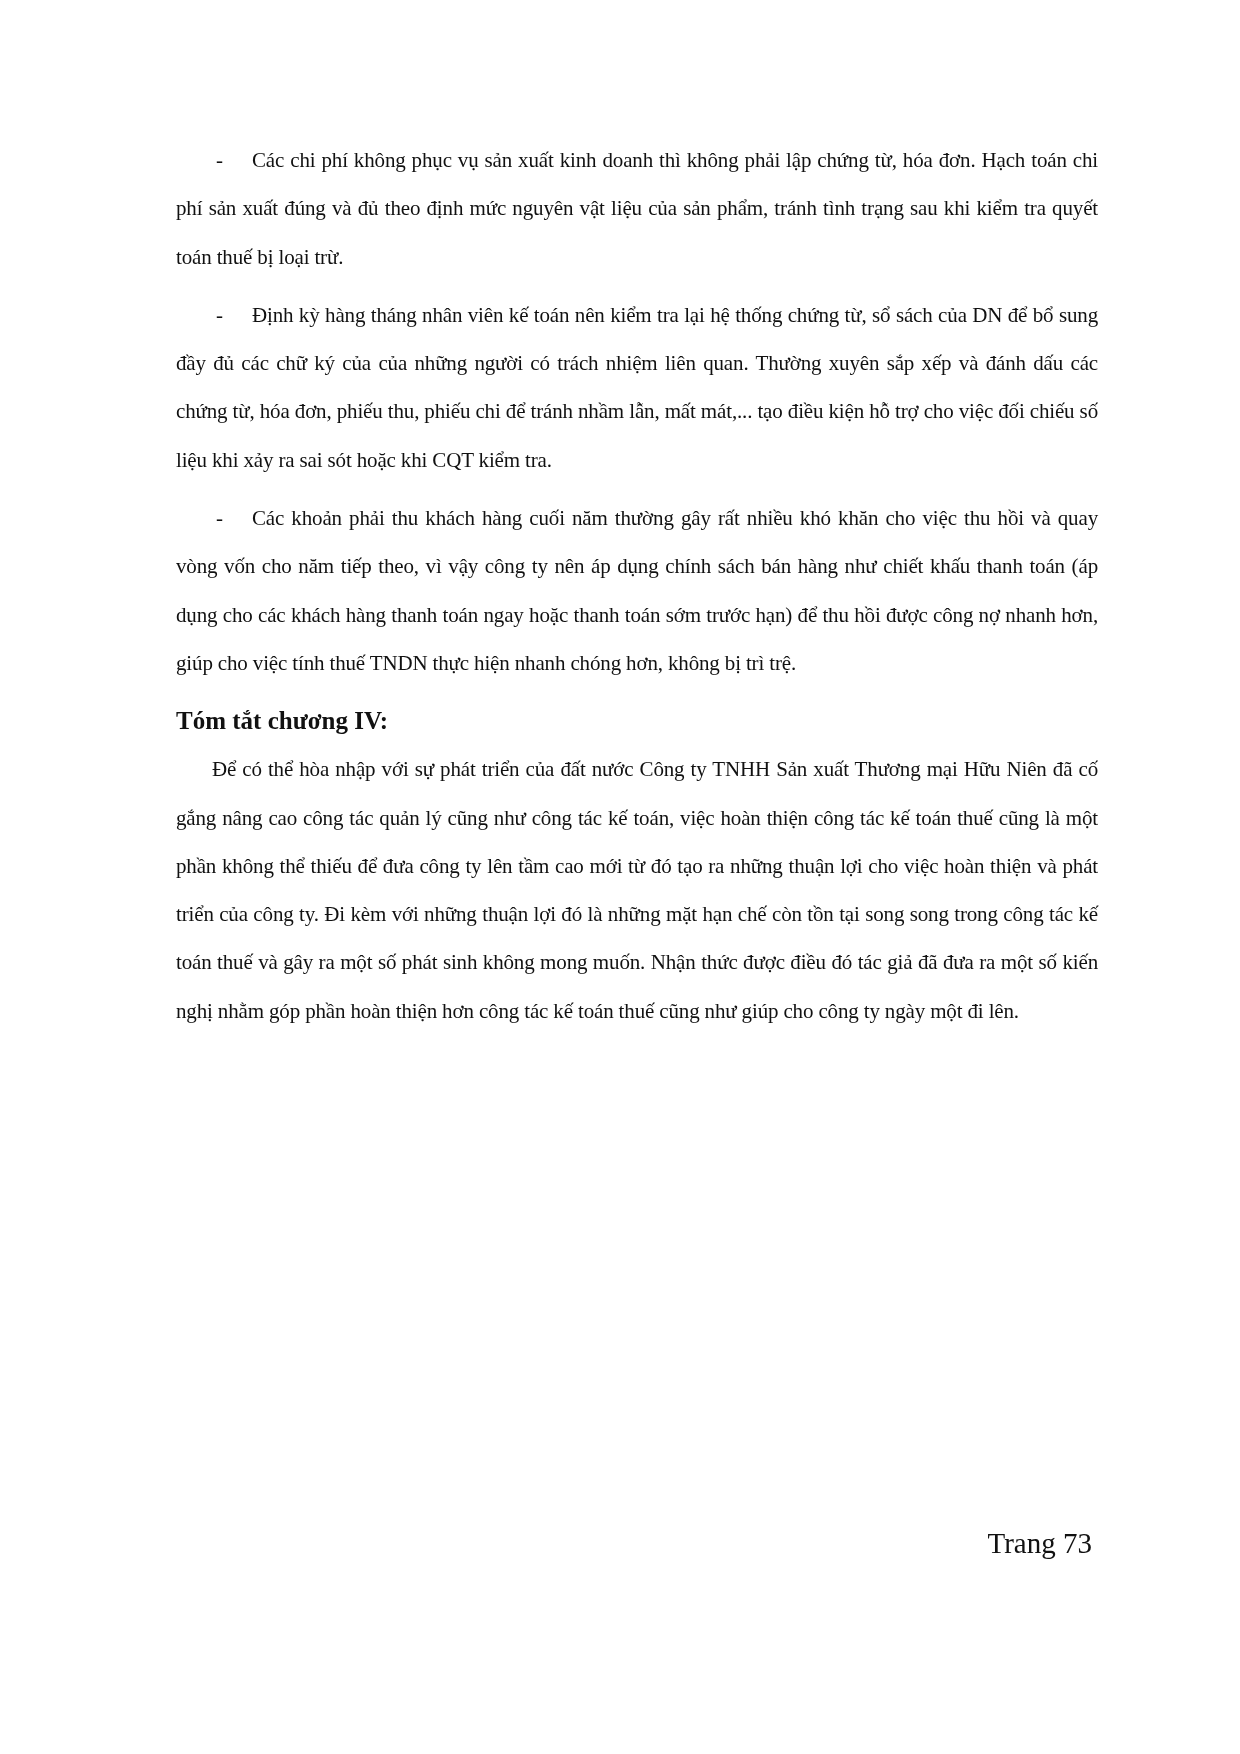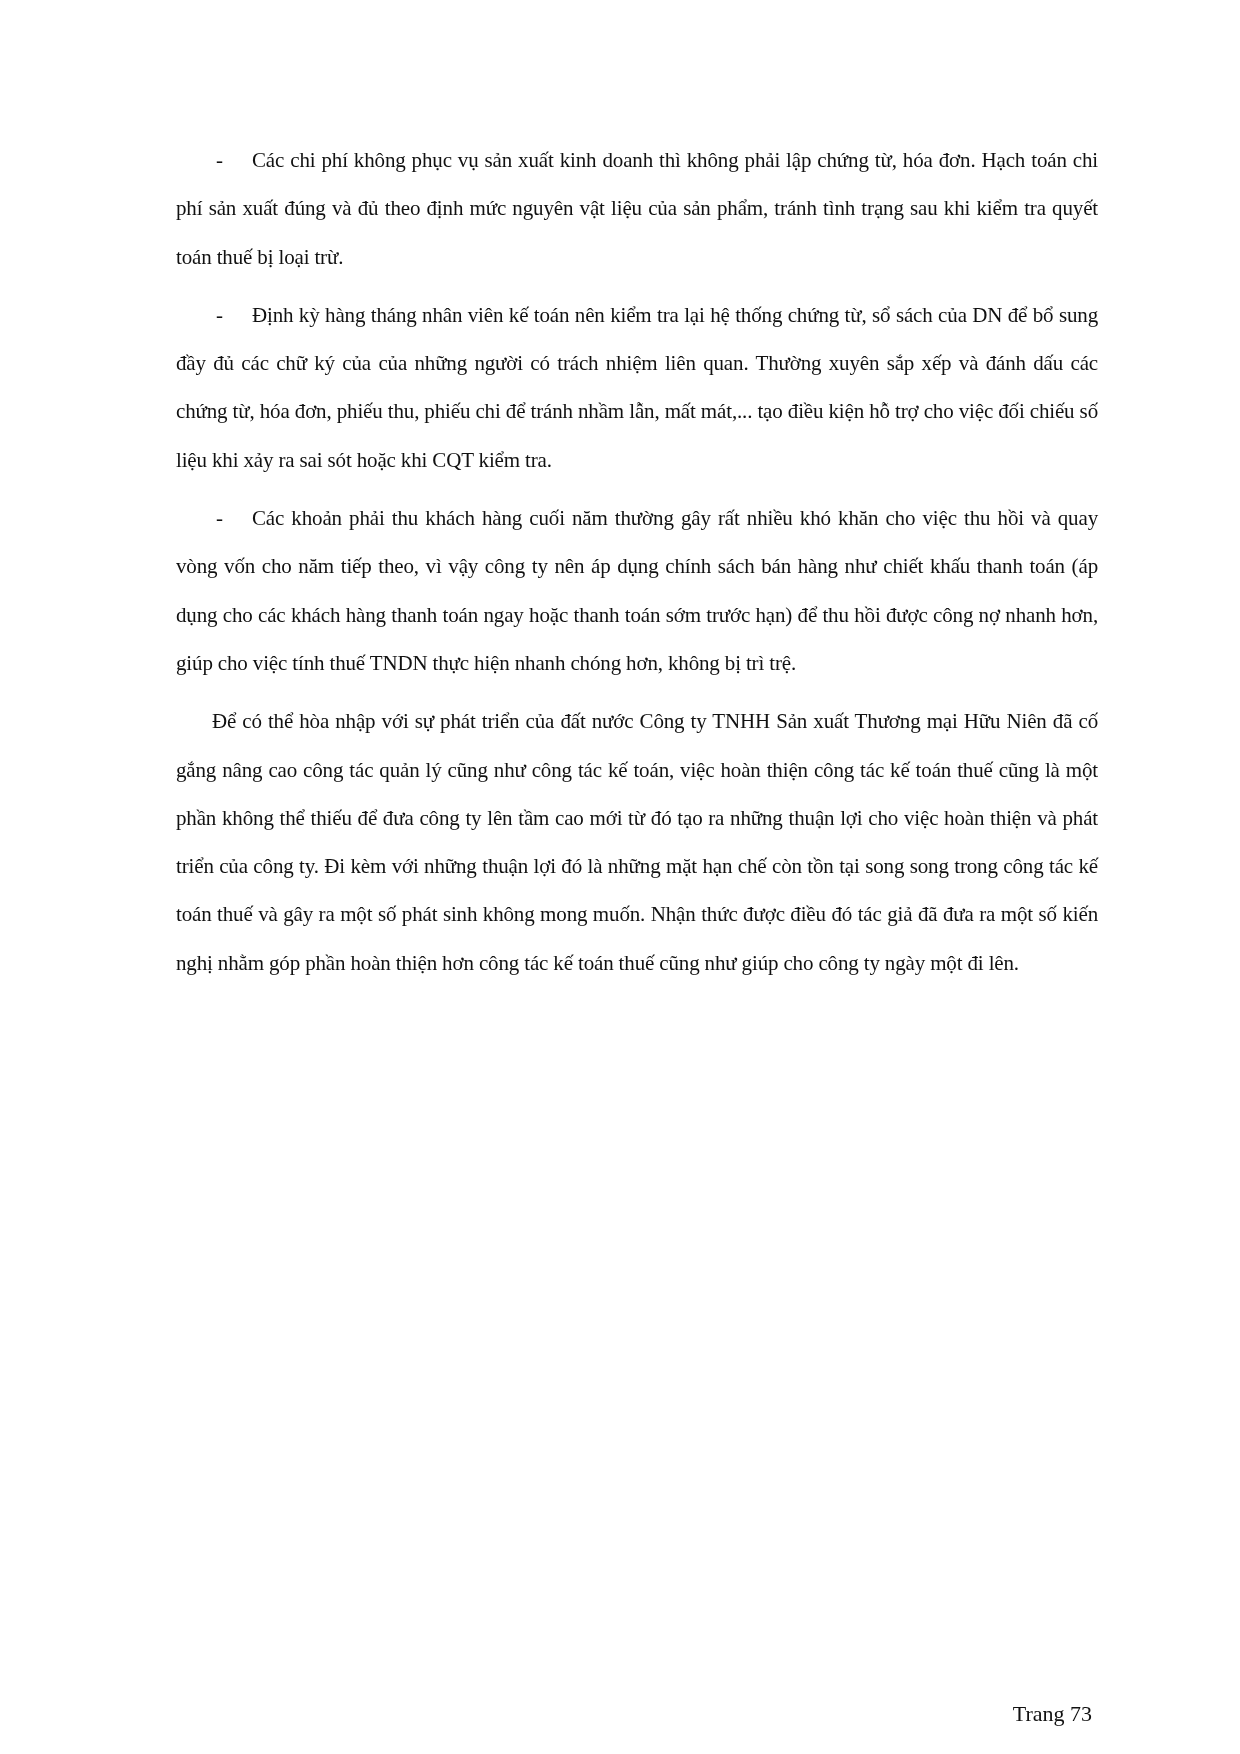--- a/index.html
+++ b/index.html
@@ -42,22 +42,22 @@
       font-size: 25px;
       line-height: 48px;
       margin: 2px 0 0 0;
     }
     .summary {
       text-indent: 36px;
     }
     .page-number {
       position: absolute;
       right: 148px;
-      top: 1699px;
-      font-size: 22px;
+      top: 1528px;
+      font-size: 29px;
       line-height: 30px;
       margin-left: 24px;
     }
   </style>
 </head>
 <body>
 
 <div class="page">
 
   <p class="para bullet">
@@ -65,18 +65,19 @@
   </p>
 
   <p class="para bullet">
     <span class="dash">-</span><span>Định kỳ hàng tháng nhân viên kế toán nên kiểm tra lại hệ thống chứng từ, sổ sách của DN để bổ sung đầy đủ các chữ ký của của những người có trách nhiệm liên quan. Thường xuyên sắp xếp và đánh dấu các chứng từ, hóa đơn, phiếu thu, phiếu chi để tránh nhầm lẫn, mất mát,... tạo điều kiện hỗ trợ cho việc đối chiếu số liệu khi xảy ra sai sót hoặc khi CQT kiểm tra.</span>
   </p>
 
   <p class="para bullet">
     <span class="dash">-</span><span>Các khoản phải thu khách hàng cuối năm thường gây rất nhiều khó khăn cho việc thu hồi và quay vòng vốn cho năm tiếp theo, vì vậy công ty nên áp dụng chính sách bán hàng như chiết khấu thanh toán (áp dụng cho các khách hàng thanh toán ngay hoặc thanh toán sớm trước hạn) để thu hồi được công nợ nhanh hơn, giúp cho việc tính thuế TNDN thực hiện nhanh chóng hơn, không bị trì trệ.</span>
   </p>
 
+  <h3 class="heading">Tóm tắt chương IV:</h3>
 
   <p class="para summary">Để có thể hòa nhập với sự phát triển của đất nước Công ty TNHH Sản xuất Thương mại Hữu Niên đã cố gắng nâng cao công tác quản lý cũng như công tác kế toán, việc hoàn thiện công tác kế toán thuế cũng là một phần không thể thiếu để đưa công ty lên tầm cao mới từ đó tạo ra những thuận lợi cho việc hoàn thiện và phát triển của công ty. Đi kèm với những thuận lợi đó là những mặt hạn chế còn tồn tại song song trong công tác kế toán thuế và gây ra một số phát sinh không mong muốn. Nhận thức được điều đó tác giả đã đưa ra một số kiến nghị nhằm góp phần hoàn thiện hơn công tác kế toán thuế cũng như giúp cho công ty ngày một đi lên.</p>
 
 </div>
 
 <div class="page-number">Trang 73</div>
 
 </body></html>

